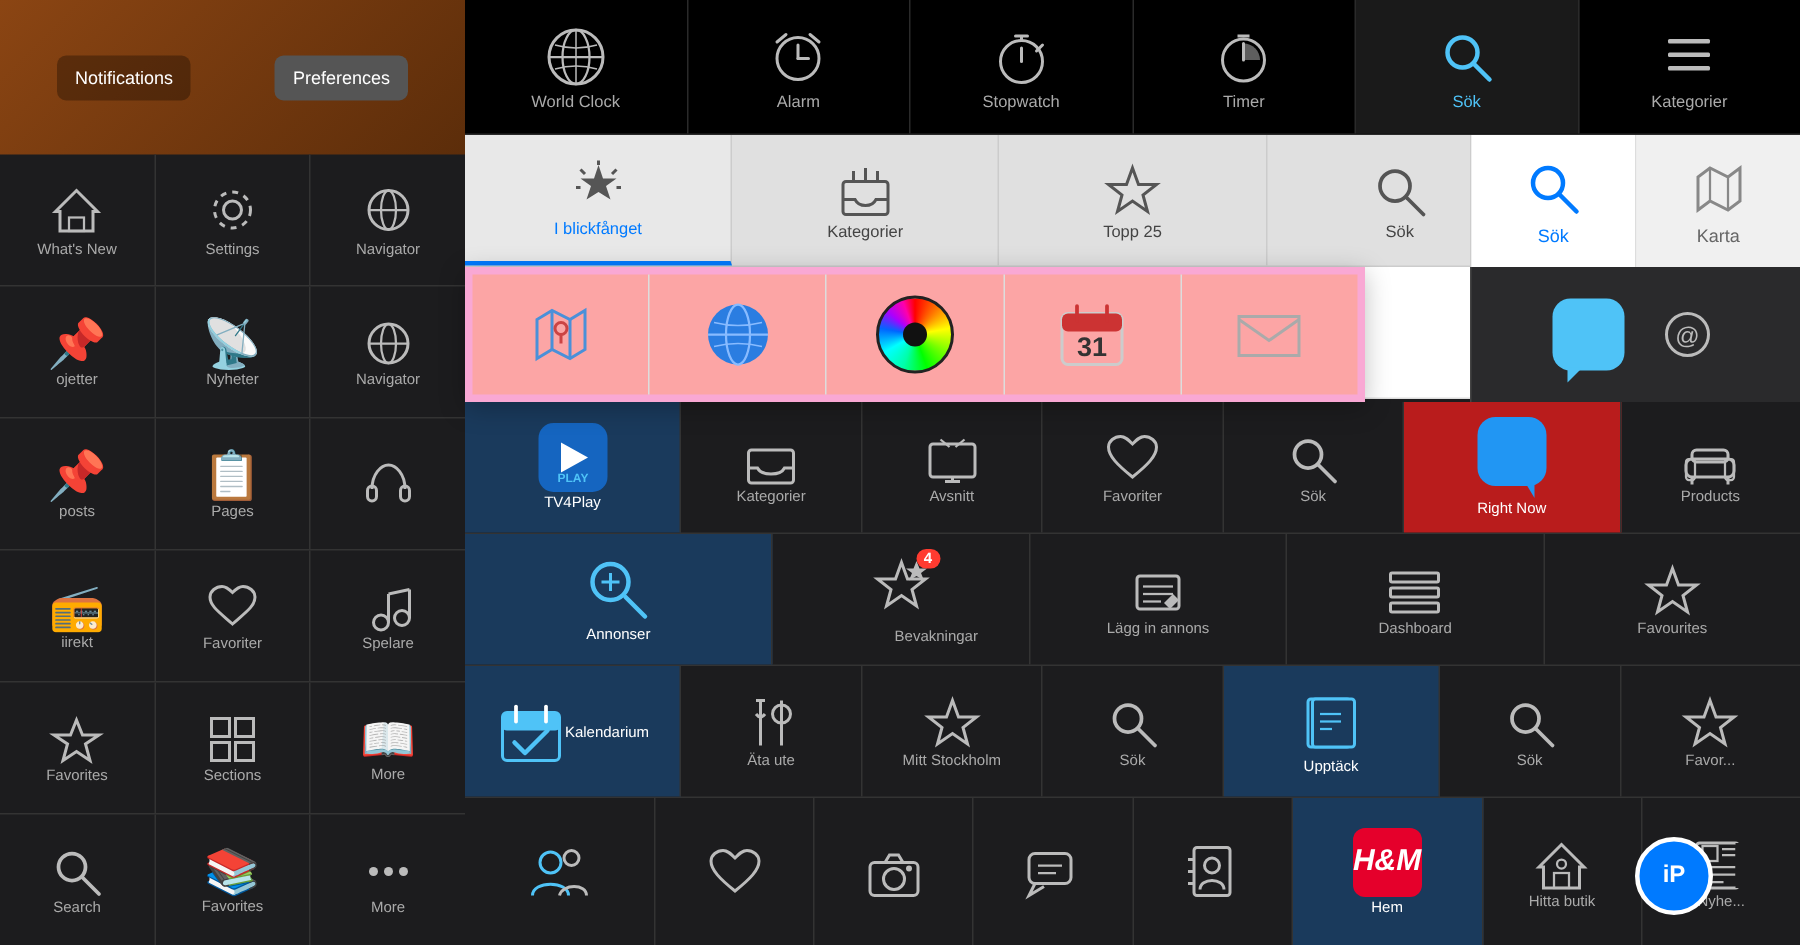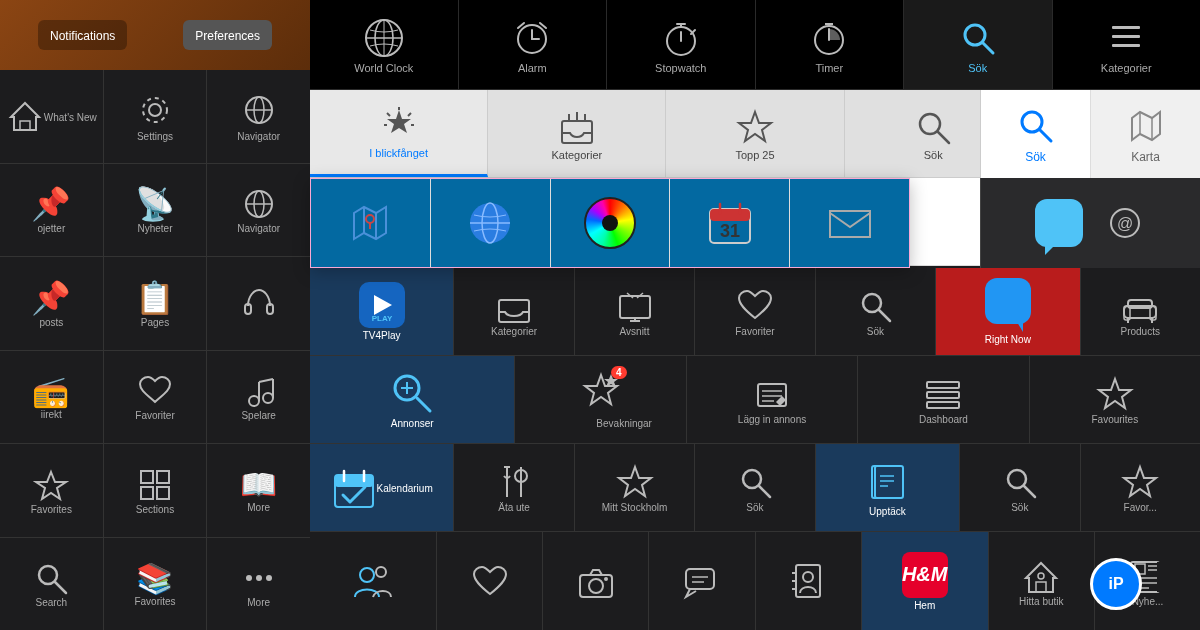--- a/index.html
+++ b/index.html
@@ -78,31 +78,31 @@
         <rect x="8" y="19" width="28" height="3" rx="1" fill="#bbb"></rect>
         <rect x="8" y="28" width="28" height="3" rx="1" fill="#bbb"></rect>
       </svg>
       <span style="font-size:11px; color:#aaa; margin-top:2px;">Kategorier</span>
     </div>
 
   </div>
 
   <div style="position:absolute; left:0; top:0; width:310px; height:100%; background:#1c1c1e; z-index:4; display:flex; flex-direction:column;">
 
-    <div style="height:70px; background:linear-gradient(135deg, #8B4513 0%, #5c2d0a 100%); display:flex; align-items:center; justify-content:space-around; padding:0 10px;">
+    <div style="height:103px; background:linear-gradient(135deg, #8B4513 0%, #5c2d0a 100%); display:flex; align-items:center; justify-content:space-around; padding:0 10px;">
       <div style="background:rgba(0,0,0,0.3); border-radius:6px; padding:6px 12px; cursor:pointer;">
         <span style="color:#fff; font-size:12px;">Notifications</span>
       </div>
       <div style="background:#555; border-radius:6px; padding:6px 12px; cursor:pointer;">
         <span style="color:#fff; font-size:12px;">Preferences</span>
       </div>
     </div>
 
     <div style="display:flex; flex:1; border-bottom:1px solid #333;">
-      <div style="flex:1; display:flex; flex-direction:row; align-items:center; justify-content:center; cursor:pointer; border-right:1px solid #333;">
+      <div style="flex:1; display:flex; flex-direction:column; align-items:center; justify-content:center; cursor:pointer; border-right:1px solid #333;">
         <svg width="38" height="38" viewBox="0 0 38 38">
           <path d="M5 20 L19 6 L33 20 L30 20 L30 33 L8 33 L8 20 Z" fill="none" stroke="#bbb" stroke-width="2"></path>
           <rect x="14" y="24" width="10" height="9" fill="none" stroke="#bbb" stroke-width="1.5"></rect>
         </svg>
         <span style="font-size:10px; color:#aaa; margin-top:2px;">What's New</span>
       </div>
       <div style="flex:1; display:flex; flex-direction:column; align-items:center; justify-content:center; cursor:pointer; border-right:1px solid #333;">
         <svg width="38" height="38" viewBox="0 0 38 38">
           <circle cx="19" cy="19" r="6" fill="none" stroke="#bbb" stroke-width="2"></circle>
           <circle cx="19" cy="19" r="12" fill="none" stroke="#bbb" stroke-width="2" stroke-dasharray="4 4"></circle>
@@ -267,21 +267,21 @@
         <polyline points="13,21 20,28 27,21" fill="none" stroke="#555" stroke-width="2.5" stroke-linecap="round" stroke-linejoin="round"></polyline>
       </svg>
       <span style="font-size:11px; color:#444; margin-top:2px;">Uppdatera</span>
     </div>
   </div>
 
   <div style="position:absolute; left:310px; top:178px; right:0; height:88px; background:#fff; border-bottom:1px solid #ddd; display:flex; z-index:2;">
     
   </div>
 
-  <div style="position:absolute; left:310px; top:178px; width:600px; background:#0369a1; z-index:10; border:1px solid #f9a8d4; box-shadow:0 4px 16px rgba(0,0,0,0.25); display:flex; height:90px;">
+  <div style="position:absolute; left:310px; top:178px; width:600px; background:#fca5a5; z-index:10; border:5px solid #f9a8d4; box-shadow:0 4px 16px rgba(0,0,0,0.25); display:flex; height:90px;">
 
     <div style="flex:1; display:flex; flex-direction:column; align-items:center; justify-content:center; border-right:1px solid #ddd; cursor:pointer;">
       <svg width="52" height="52" viewBox="0 0 52 52">
         <path d="M10 42 L20 36 L32 42 L42 36 L42 10 L32 16 L20 10 L10 16 Z" fill="none" stroke="#4a90d9" stroke-width="2"></path>
         <line x1="20" y1="10" x2="20" y2="36" stroke="#4a90d9" stroke-width="2"></line>
         <line x1="32" y1="16" x2="32" y2="42" stroke="#4a90d9" stroke-width="2"></line>
         <circle cx="26" cy="22" r="4" fill="none" stroke="#cc4444" stroke-width="2"></circle>
         <line x1="26" y1="26" x2="26" y2="32" stroke="#cc4444" stroke-width="2"></line>
       </svg>
     </div>

